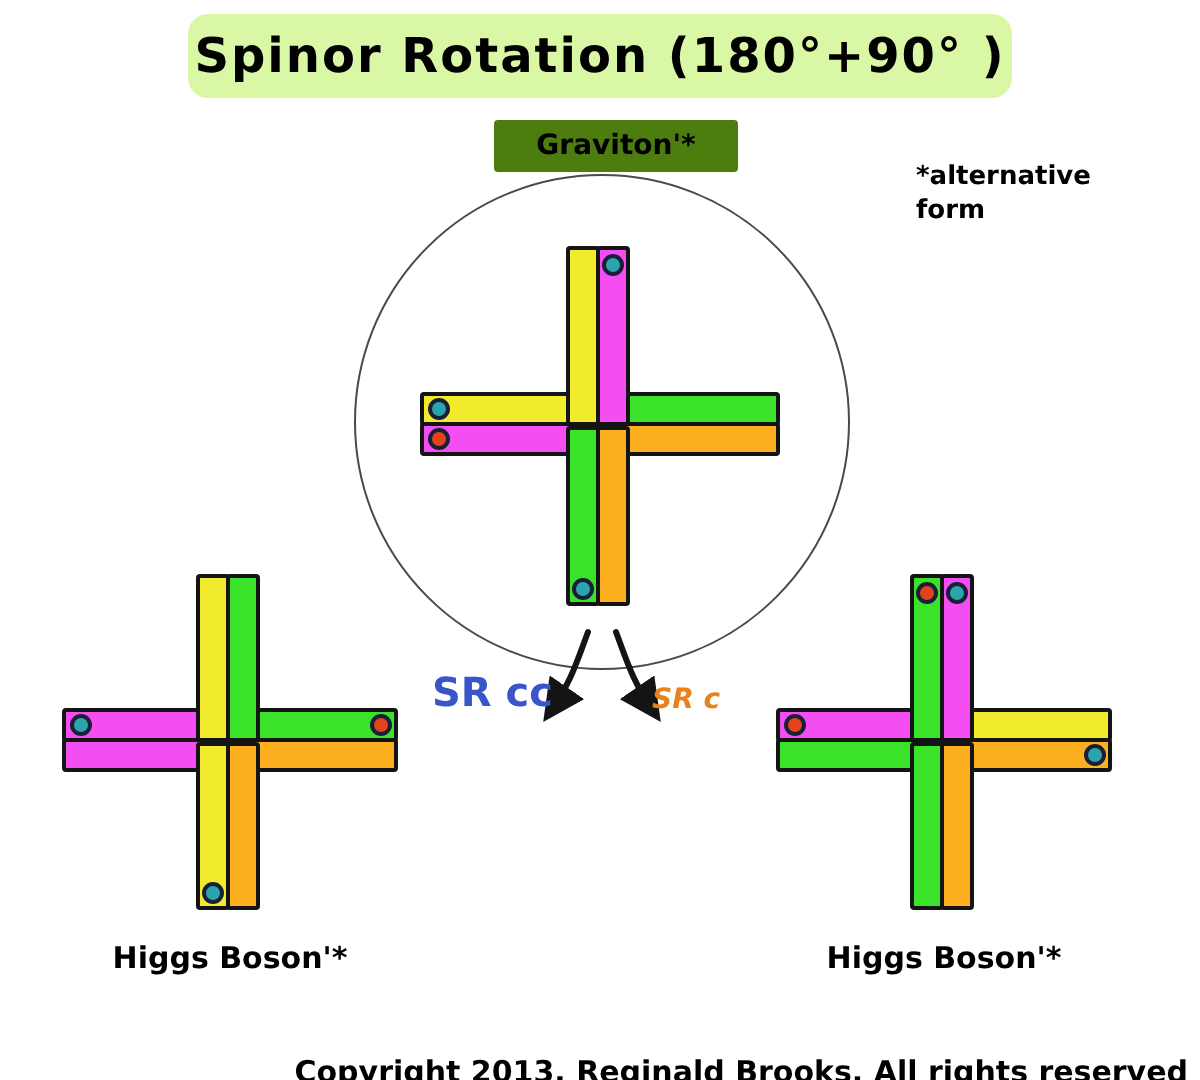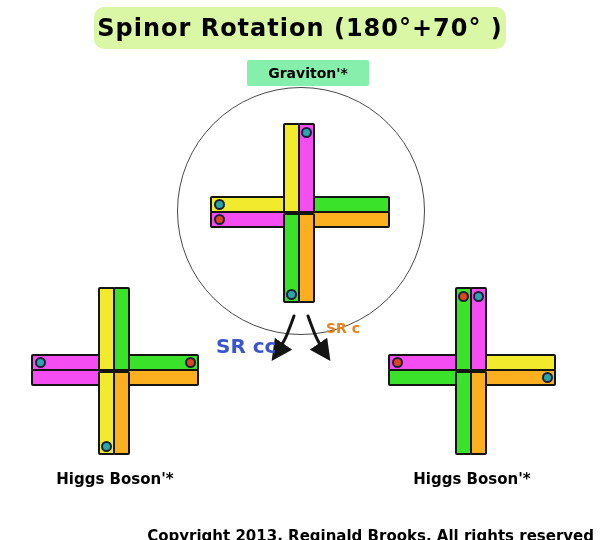--- a/index.html
+++ b/index.html
@@ -12,39 +12,43 @@
   #graviton-box{left:247px;top:60px;width:122px;height:26px;
     display:flex;align-items:center;justify-content:center;
     font-size:14px;font-weight:bold;border-radius:2px;}
   #note{left:458px;top:80px;font-size:13px;font-weight:bold;line-height:17px;}
   #circle{left:177px;top:87px;width:246px;height:246px;border:1px solid #4a4a4a;border-radius:50%;}
   .cross{position:absolute;}
   .strip{position:absolute;border:2px solid #141414;box-sizing:border-box;border-radius:2px;}
   .dot{position:absolute;width:11px;height:11px;border:2px solid #182038;border-radius:50%;box-sizing:border-box;}
   #arrows{left:248px;top:312px;}
   #sr-cc{left:216px;top:334px;font-size:20px;font-weight:bold;}
-  #sr-c{left:326px;top:320px;font-size:14px;font-weight:bold;}
+  #sr-c{left:326px;top:342px;font-size:14px;font-weight:bold;font-style:italic;}
   #higgs-left-label{left:40px;top:470px;width:150px;text-align:center;font-size:15px;font-weight:bold;}
   #higgs-right-label{left:397px;top:470px;width:150px;text-align:center;font-size:15px;font-weight:bold;}
   #bosons{left:10px;top:502px;font-size:27px;font-weight:bold;letter-spacing:0.5px;}
   #copyright{right:6px;top:527px;font-size:15px;font-weight:bold;}
 </style>
 </head>
 <body>
 
 <div id="canvas">
 
   <div class="abs" id="title-box" style="background: rgb(217, 247, 164);">
-    <span>Spinor Rotation (180°+70° )</span>
+    <span>Spinor Rotation (180°+90° )</span>
   </div>
 
-  <div class="abs" id="graviton-box" style="background: #86efac;">
+  <div class="abs" id="graviton-box" style="background: #4d7c0f;">
     <span>Graviton'*</span>
   </div>
 
+  <div class="abs" id="note">
+    <div>*alternative</div>
+    <div>form</div>
+  </div>
 
   <div class="abs" id="circle"></div>
 
   <div class="cross" style="left:210px;top:123px;width:180px;height:180px;">
       <div class="strip" style="left: 0px; top: 73px; width: 90px; height: 17px; background: rgb(242, 234, 45);"></div>
       <div class="strip" style="left: 0px; top: 88px; width: 90px; height: 17px; background: rgb(244, 78, 242);"></div>
       <div class="strip" style="left: 90px; top: 73px; width: 90px; height: 17px; background: rgb(58, 227, 42);"></div>
       <div class="strip" style="left: 90px; top: 88px; width: 90px; height: 17px; background: rgb(252, 176, 31);"></div>
       <div class="strip" style="left: 73px; top: 0px; width: 17px; height: 90px; background: rgb(242, 234, 45);"></div>
       <div class="strip" style="left: 88px; top: 0px; width: 17px; height: 90px; background: rgb(244, 78, 242);"></div>

